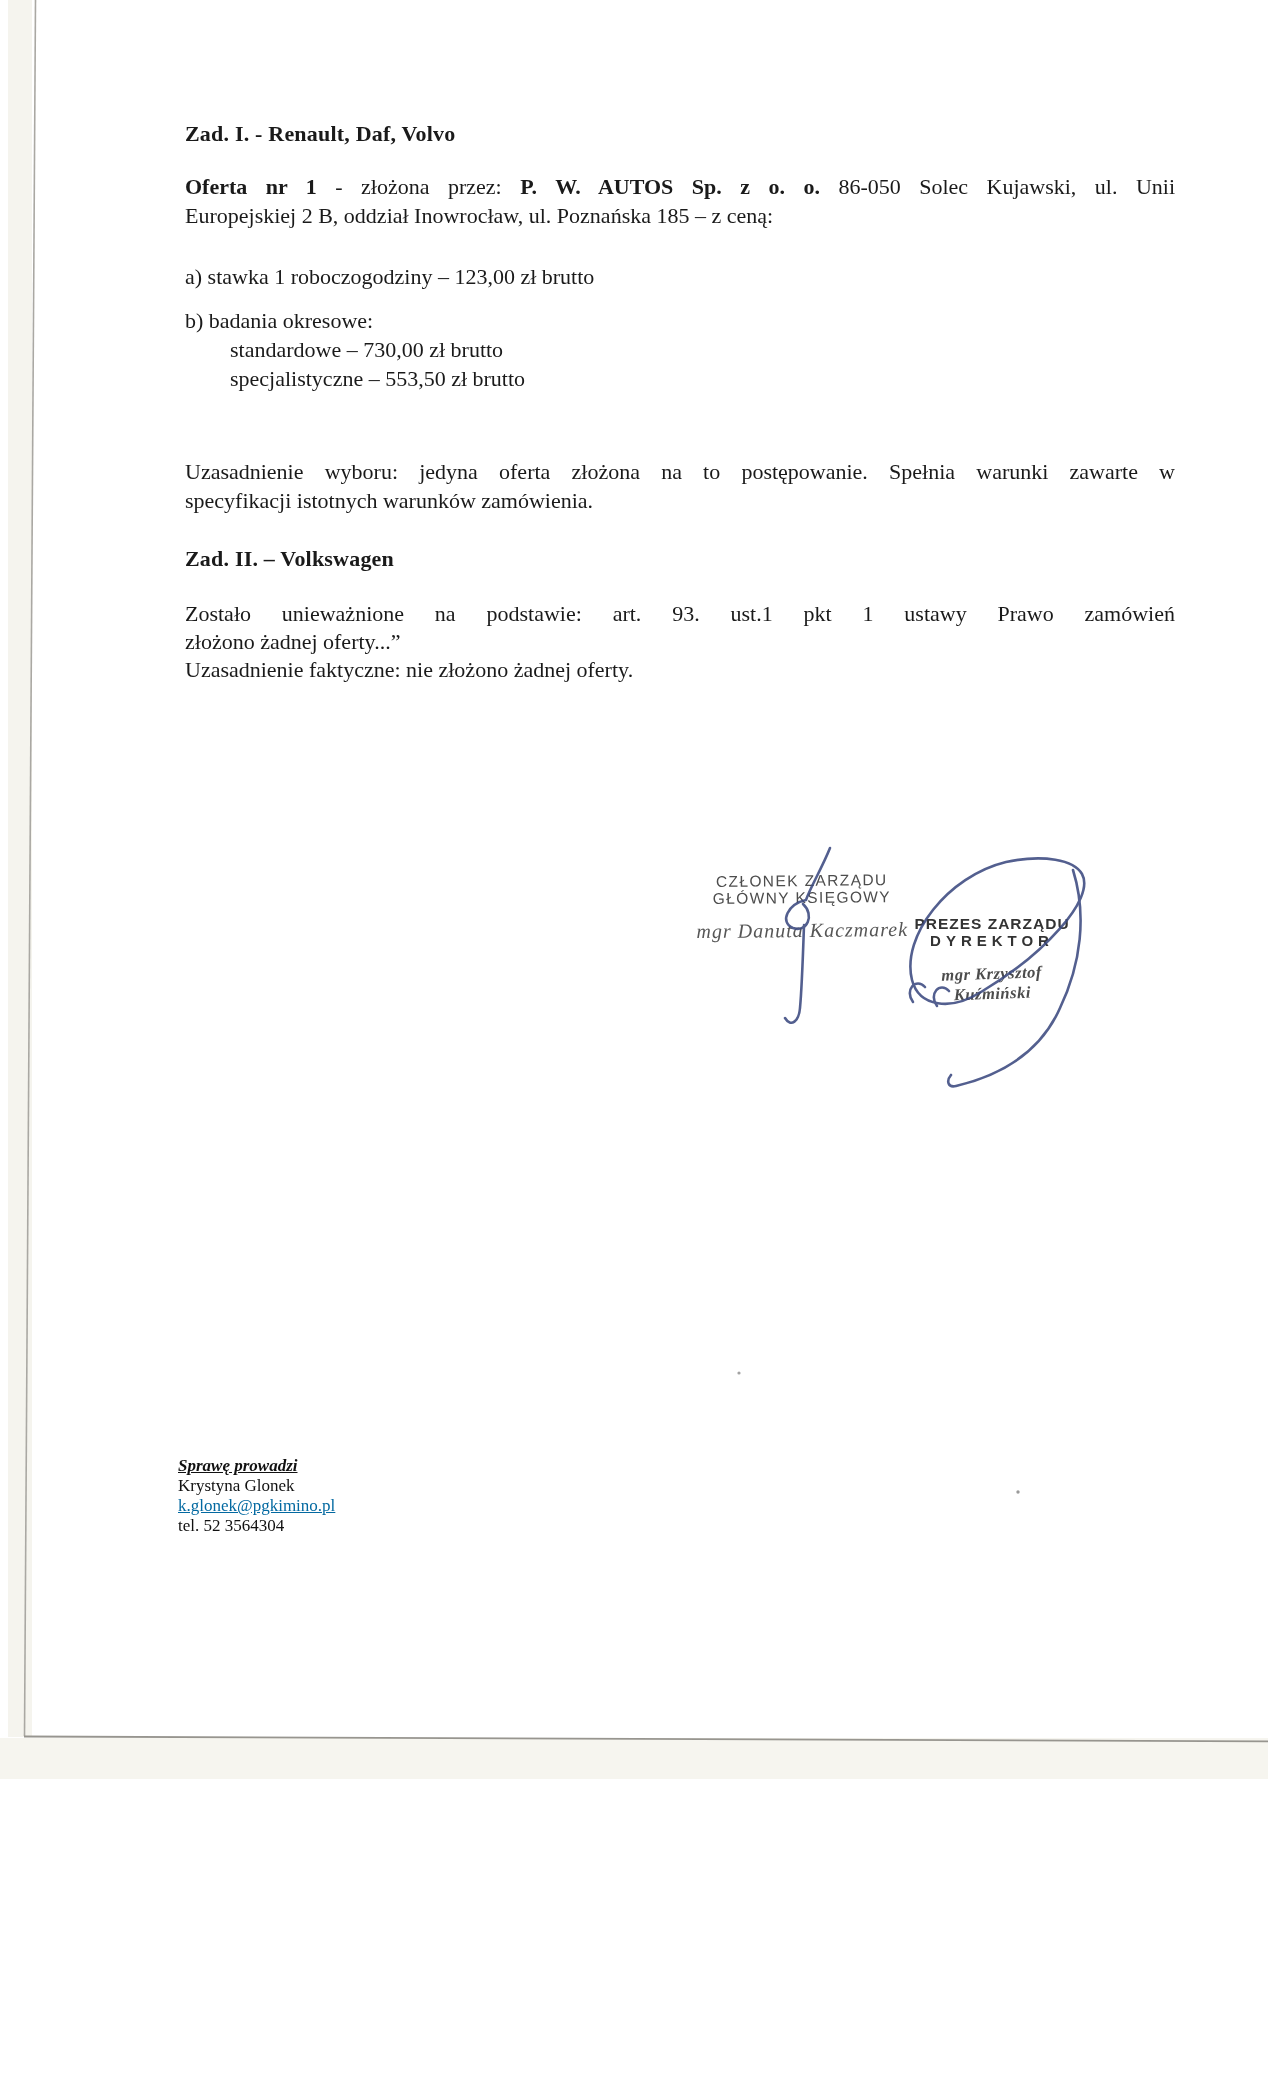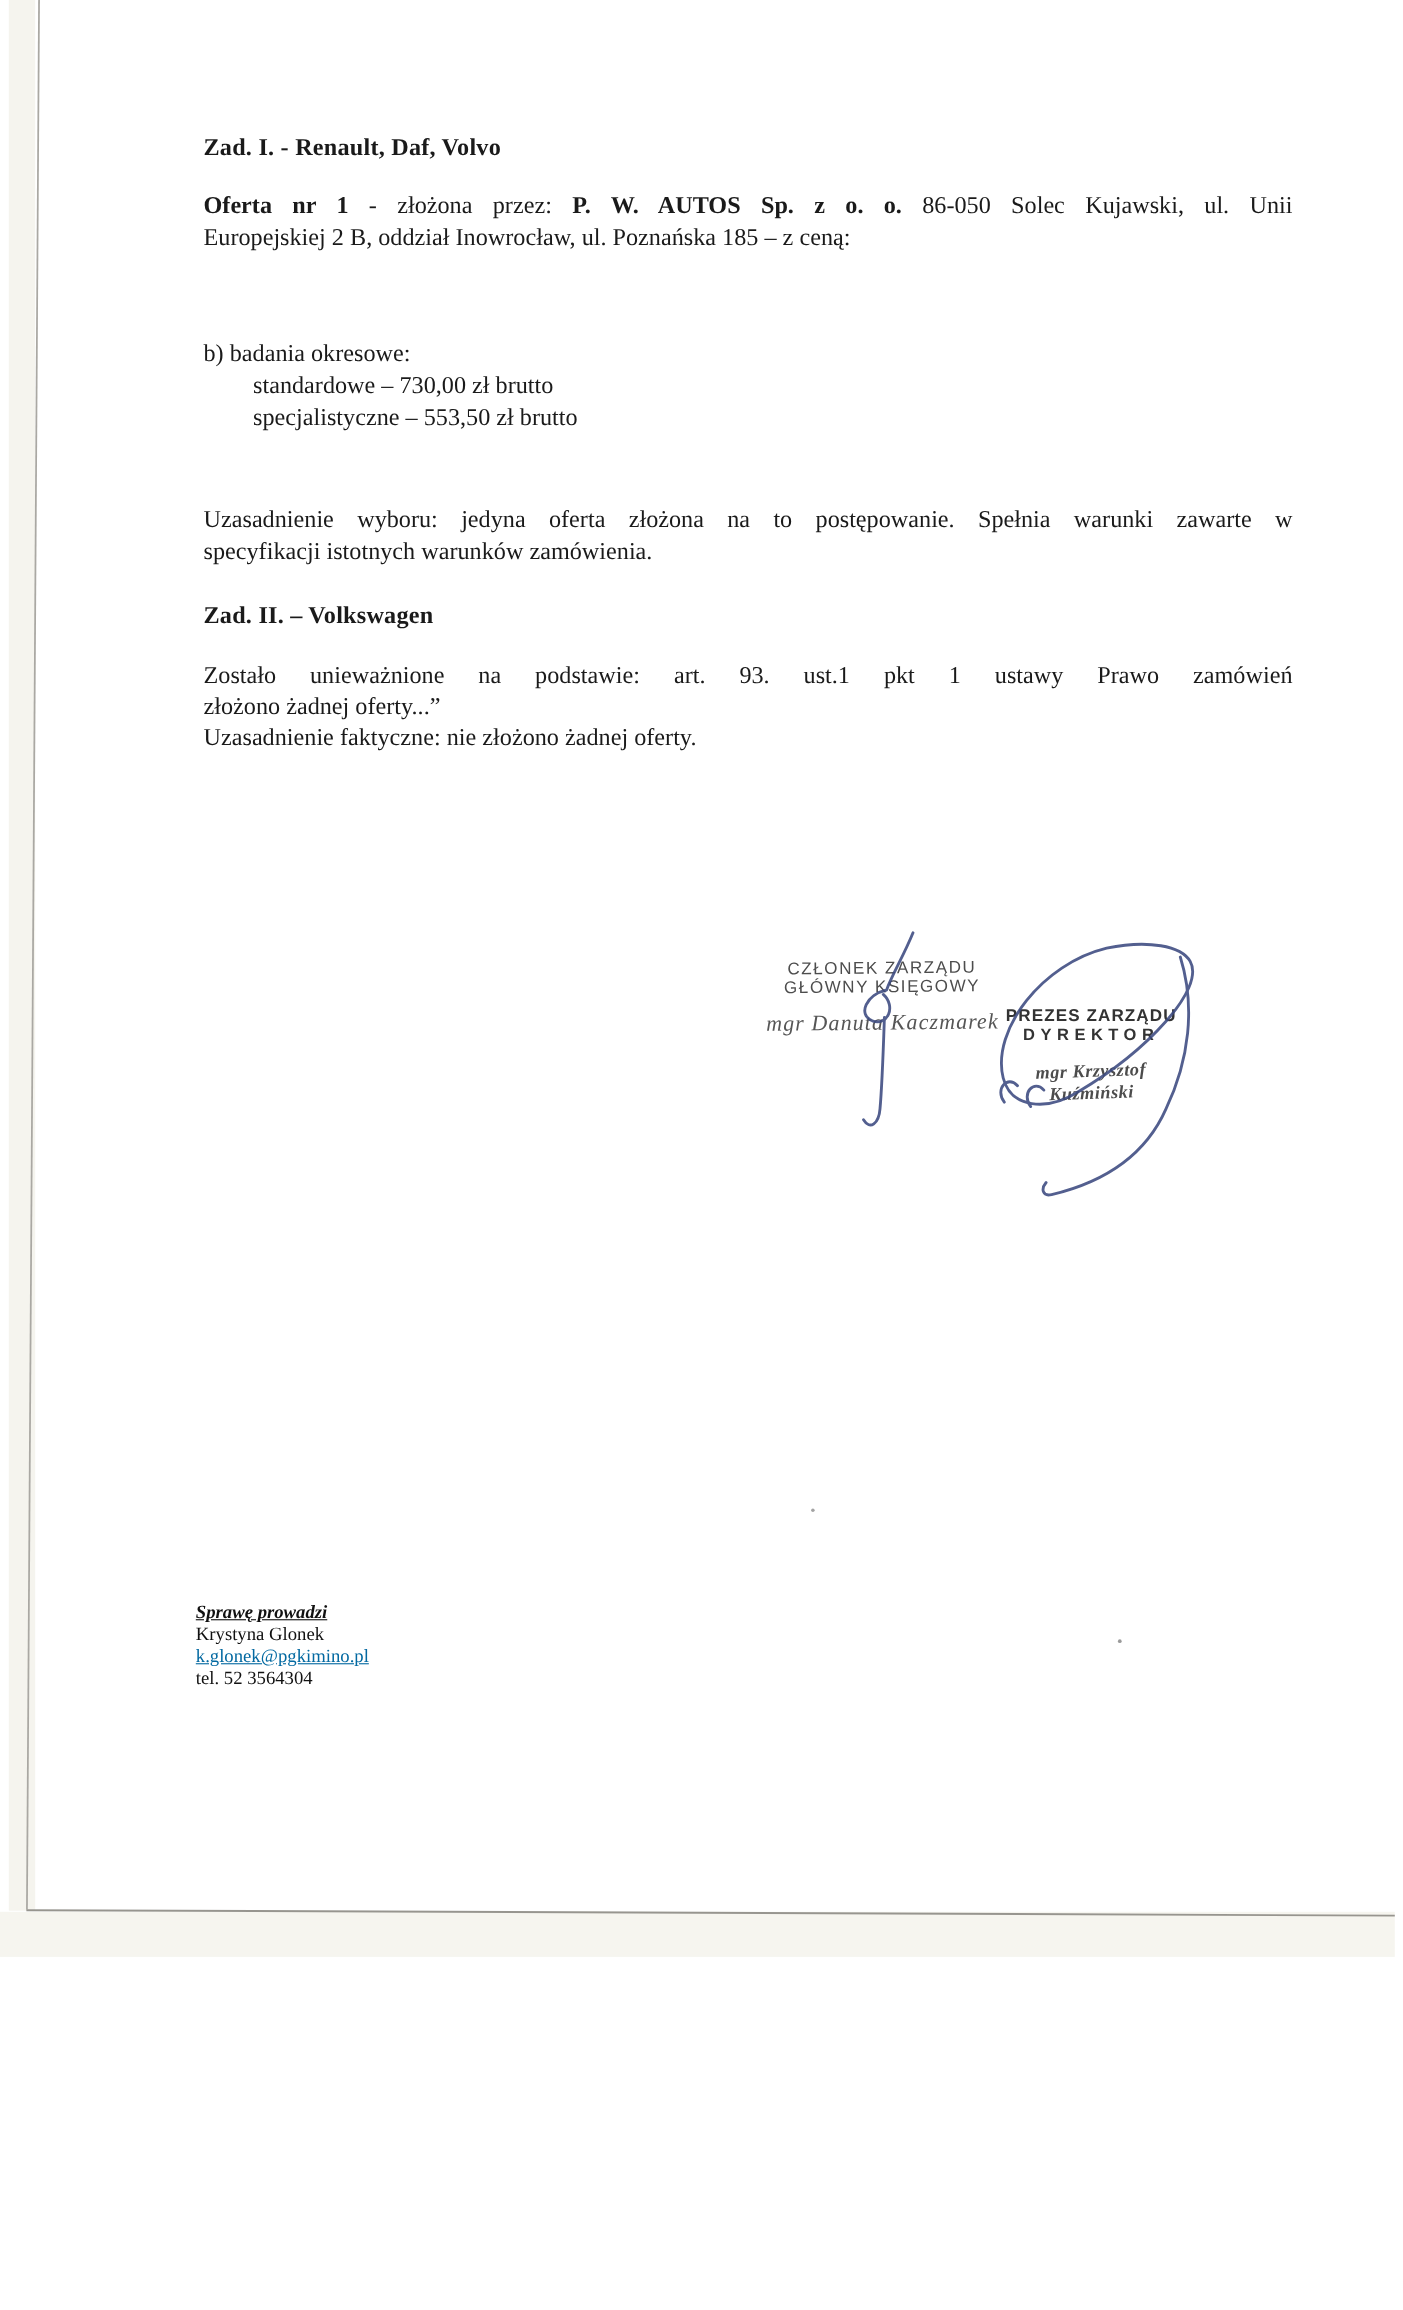--- a/index.html
+++ b/index.html
@@ -67,20 +67,21 @@
     <circle cx="1018" cy="1492" r="1.7" fill="#9a9a9a"></circle>
   </svg>
 
   <div class="tblock h1" style="top:119px;">Zad. I. - Renault, Daf, Volvo</div>
 
   <div class="tblock" style="top:172px;">
     <div class="jline"><span style="font-weight:bold">Oferta nr 1</span><span> - złożona przez: </span><span style="font-weight:bold">P. W. AUTOS Sp. z o. o.</span><span> 86-050 Solec Kujawski, ul. Unii</span></div>
     <div class="lline">Europejskiej 2 B, oddział Inowrocław, ul. Poznańska 185 – z ceną:</div>
   </div>
 
+  <div class="tblock" style="top:262px;">a) stawka 1 roboczogodziny – 123,00 zł brutto</div>
   <div class="tblock" style="top:306px;">b) badania okresowe:</div>
   <div class="tblock sub" style="top:335px;">standardowe – 730,00 zł brutto</div>
   <div class="tblock sub" style="top:364px;">specjalistyczne – 553,50 zł brutto</div>
 
   <div class="tblock h1" style="top:544px;">Zad. II. – Volkswagen</div>
 
   <div class="tblock" style="top:457px;">
     <div class="jline">Uzasadnienie wyboru: jedyna oferta złożona na to postępowanie. Spełnia warunki zawarte w</div>
     <div class="lline">specyfikacji istotnych warunków zamówienia.</div>
   </div>

